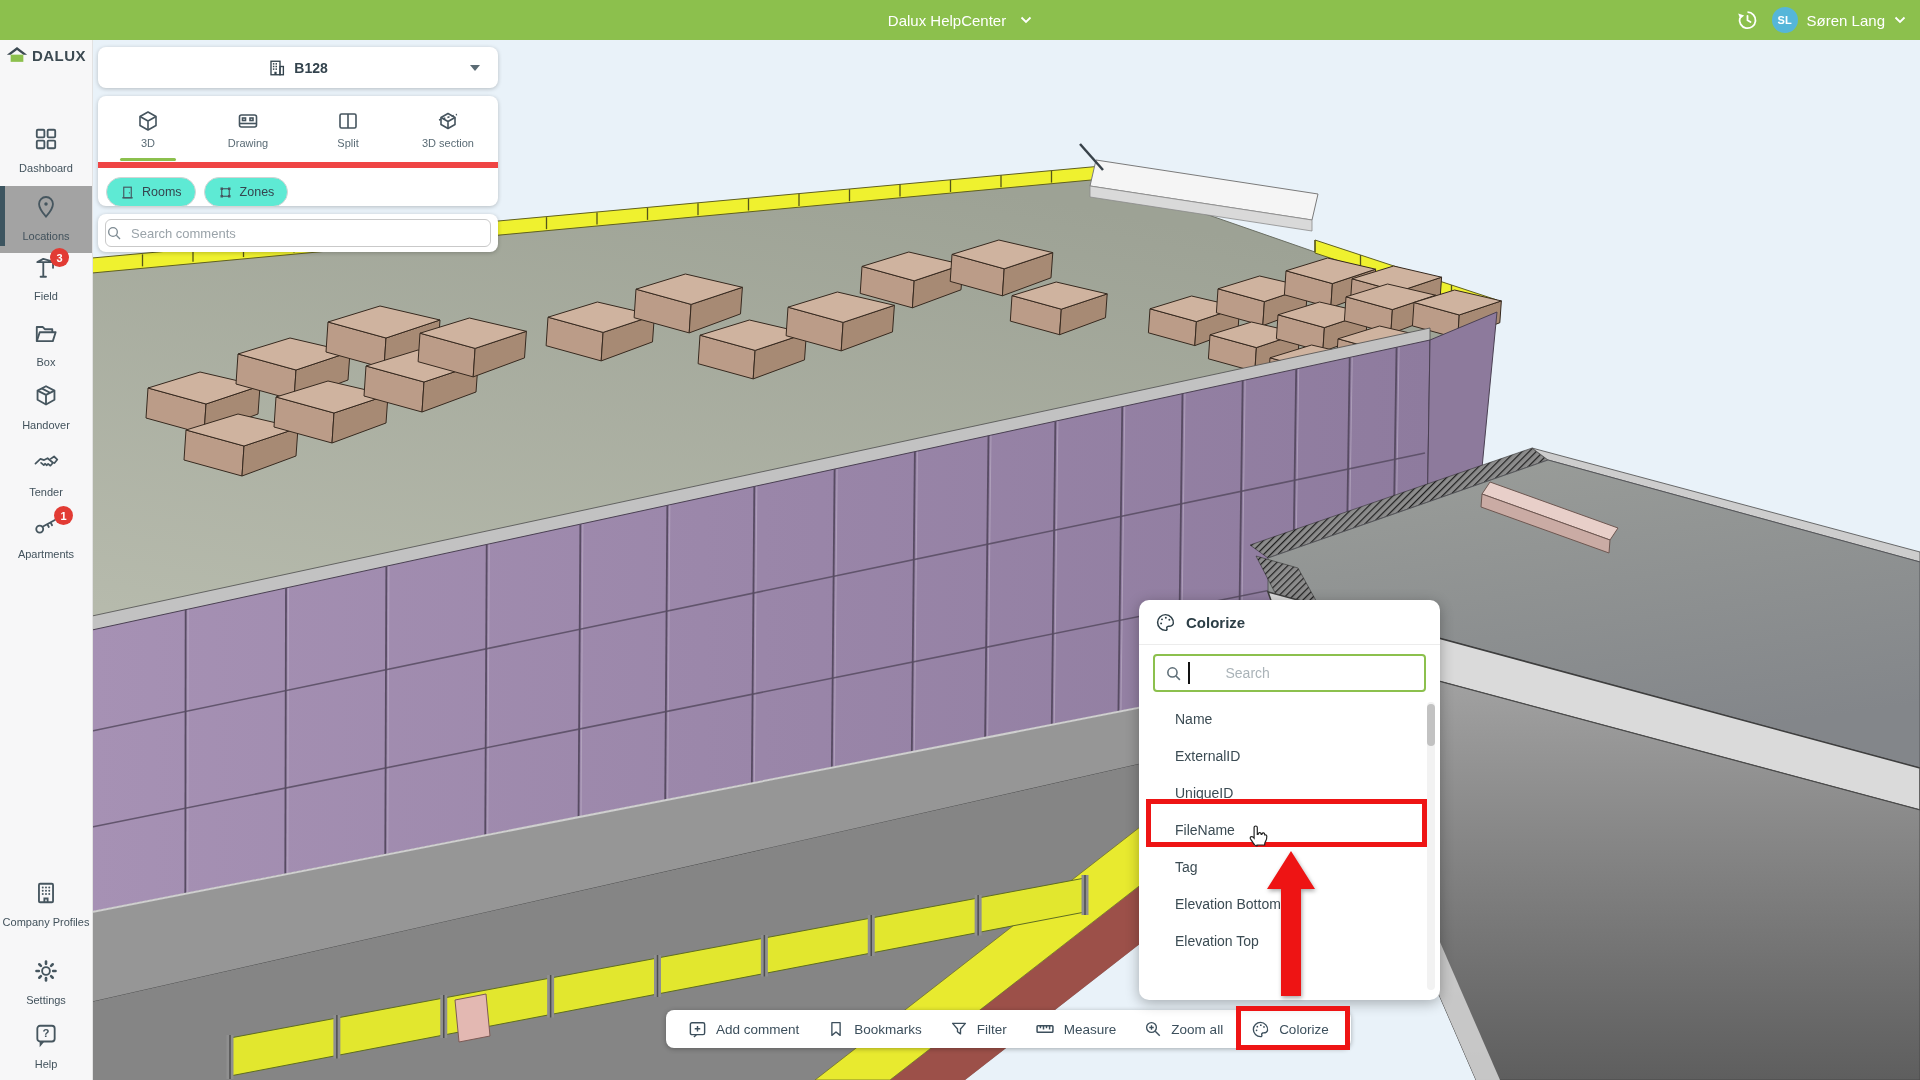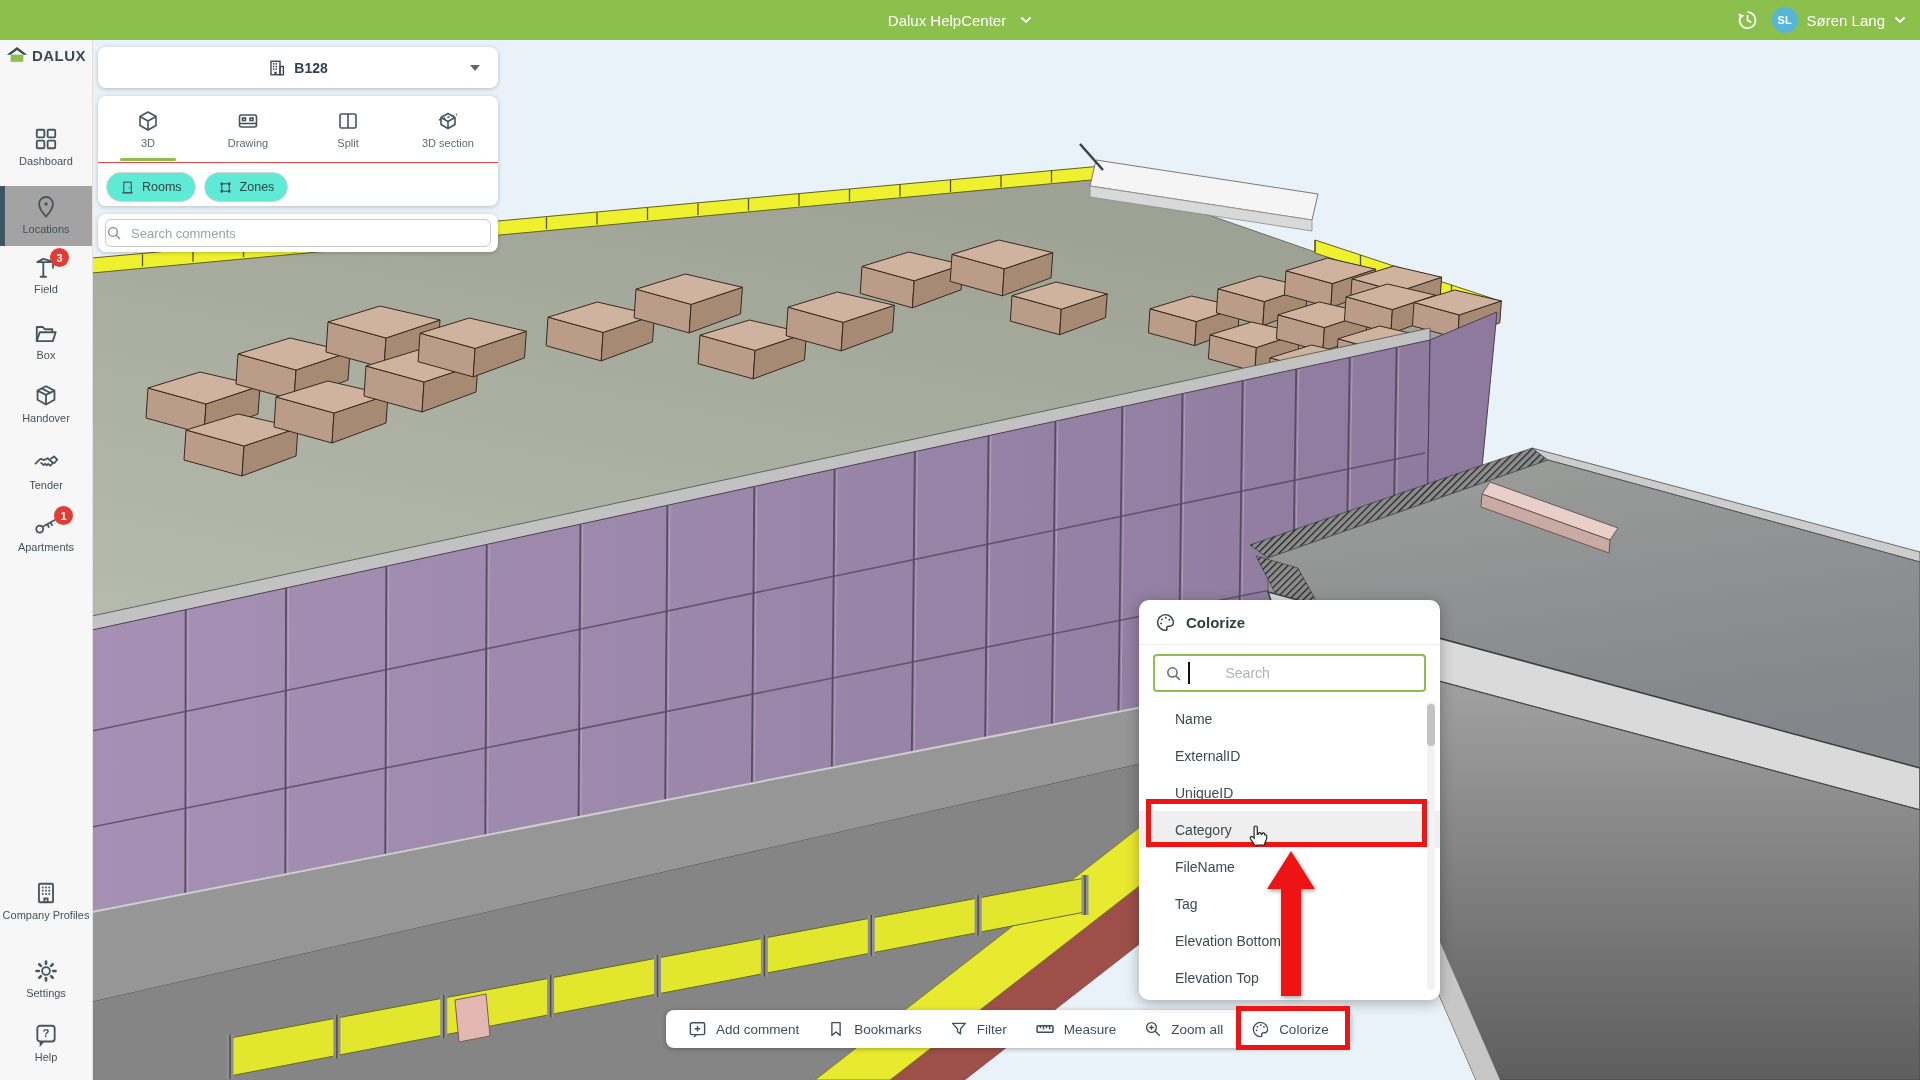--- a/index.html
+++ b/index.html
@@ -12,36 +12,36 @@
   .topbar-title{position:absolute;left:0;right:0;top:0;height:40px;display:flex;align-items:center;
                 justify-content:center;gap:14px;color:#fff;font-size:15px;font-weight:500;}
   .topbar-right{position:absolute;right:14px;top:0;height:40px;display:flex;align-items:center;gap:14px;color:#fff;}
   .avatar{width:26px;height:26px;border-radius:50%;background:#55b6d9;color:#fff;font-size:11px;font-weight:bold;
           display:flex;align-items:center;justify-content:center;}
   .uname{font-size:15px;}
   
   .sidebar{position:absolute;left:0;top:40px;width:92px;height:1040px;background:#f7f7f8;
            border-right:1px solid #e2e2e2;z-index:45;}
   .side-item{position:absolute;left:0;width:92px;display:flex;flex-direction:column;align-items:center;
-             gap:3px;color:#42525c;font-size:11px;cursor:pointer;}
+             gap:10px;color:#42525c;font-size:11px;cursor:pointer;}
   .side-item .lbl{text-align:center;line-height:13px;}
   .side-item.sel{background:#a3a3a3;padding:8px 0 10px 0;}
   .selbar{position:absolute;left:0;top:146px;width:5px;height:60px;background:#3d5560;z-index:2;}
   .logo{position:absolute;left:0;top:6px;width:92px;display:flex;align-items:center;justify-content:center;gap:4px;}
   .logo-text{font-size:15px;font-weight:bold;color:#3c4a52;letter-spacing:.5px;}
   .badge{position:absolute;background:#e23b34;color:#fff;border-radius:50%;width:19px;height:19px;
          font-size:11px;font-weight:bold;display:flex;align-items:center;justify-content:center;z-index:3;}
   
   .card{position:absolute;background:#fff;border-radius:8px;box-shadow:0 1px 4px rgba(0,0,0,.22);z-index:20;}
   #card-building{left:98px;top:47px;width:400px;height:41px;display:flex;align-items:center;justify-content:center;
                  gap:8px;font-size:14px;font-weight:bold;color:#33434d;cursor:pointer;}
   .caret-down{position:absolute;right:18px;top:18px;width:0;height:0;border-left:5px solid transparent;
               border-right:5px solid transparent;border-top:6px solid #5b6b74;}
   #card-tabs{left:98px;top:96px;width:400px;height:110px;}
-  .tabsrow{display:flex;height:66px;border-bottom:1px solid #ef4444;}
+  .tabsrow{display:flex;height:66px;border-bottom:6px solid #ef4444;}
   .tab{flex:1;display:flex;flex-direction:column;align-items:center;justify-content:center;gap:4px;
        font-size:11px;color:#5a6b75;cursor:pointer;position:relative;}
   .tab-underline{position:absolute;left:22px;top:62px;width:56px;height:3px;background:#8cc04d;border-radius:2px;}
   .pillsrow{display:flex;gap:8px;padding:9px 8px;}
   .pill{display:inline-flex;align-items:center;gap:7px;height:28px;padding:0 13px;border:1px solid #d4d4d4;
         border-radius:15px;font-size:12.5px;color:#35454f;cursor:pointer;background:#5eead4;}
   #card-search{left:98px;top:214px;width:400px;height:38px;}
   #card-search .inwrap{position:absolute;left:7px;right:7px;top:5px;bottom:5px;border:1px solid #c9c9c9;
         border-radius:6px;display:flex;align-items:center;padding-left:0;gap:7px;}
   #card-search input{border:none;outline:none;font-size:13px;flex:1;color:#333;font-family:"Liberation Sans",sans-serif;}
@@ -552,21 +552,20 @@
       <circle cx="10.5" cy="10.5" r="6.5"></circle>
         <line x1="15.5" y1="15.5" x2="21" y2="21"></line>
     </svg>
     <div class="pcaret"></div>
     <input type="text" placeholder="Search" style="">
   </div>
   <div class="plist">
     <div class="prow">Name</div>
     <div class="prow">ExternalID</div>
     <div class="prow">UniqueID</div>
-    <div class="prow hl">Category</div>
     <div class="prow">FileName</div>
     <div class="prow">Tag</div>
     <div class="prow">Elevation Bottom</div>
     <div class="prow">Elevation Top</div>
   </div>
   <div class="pscroll">
     <div class="pthumb"></div>
   </div>
 </div>
 

